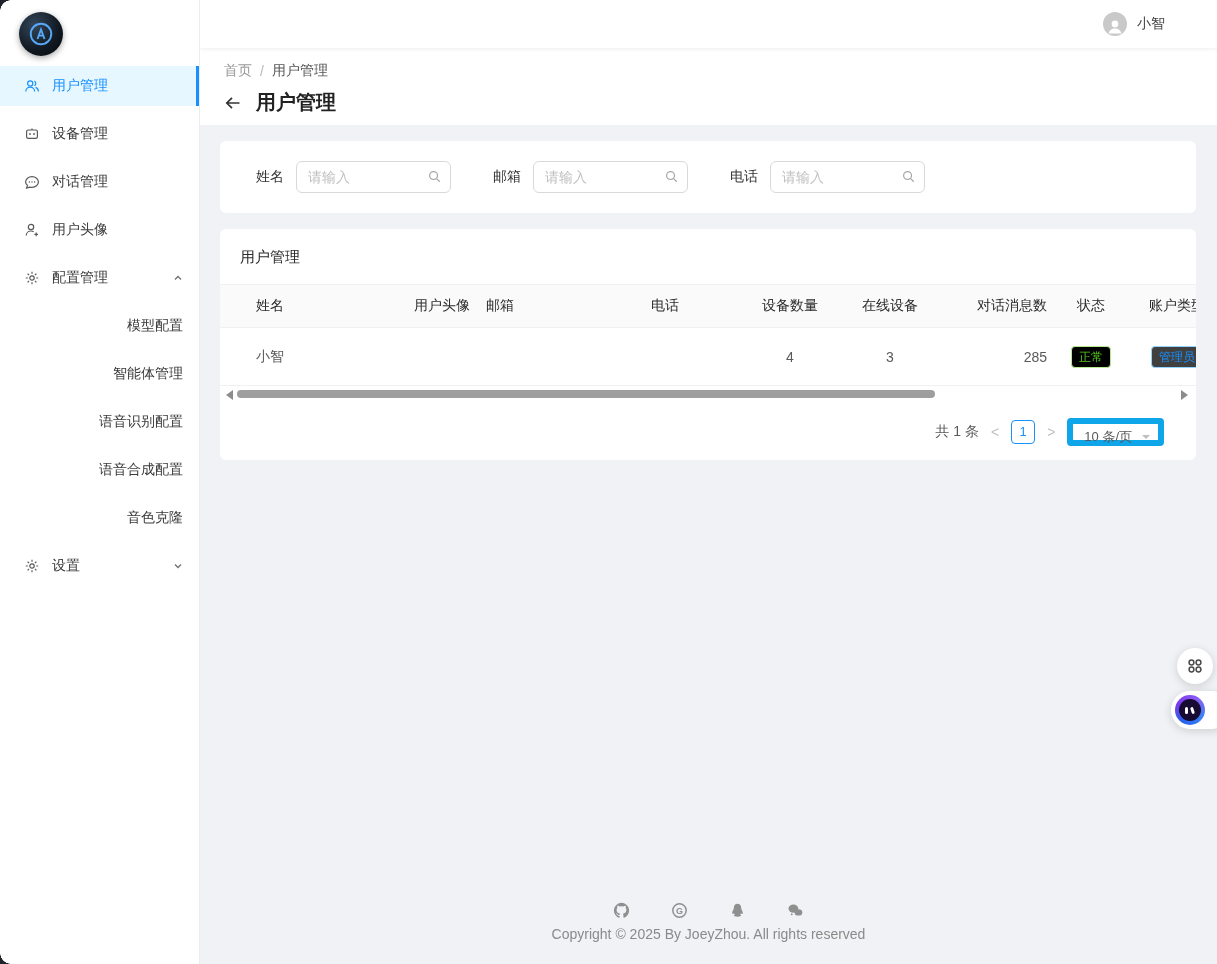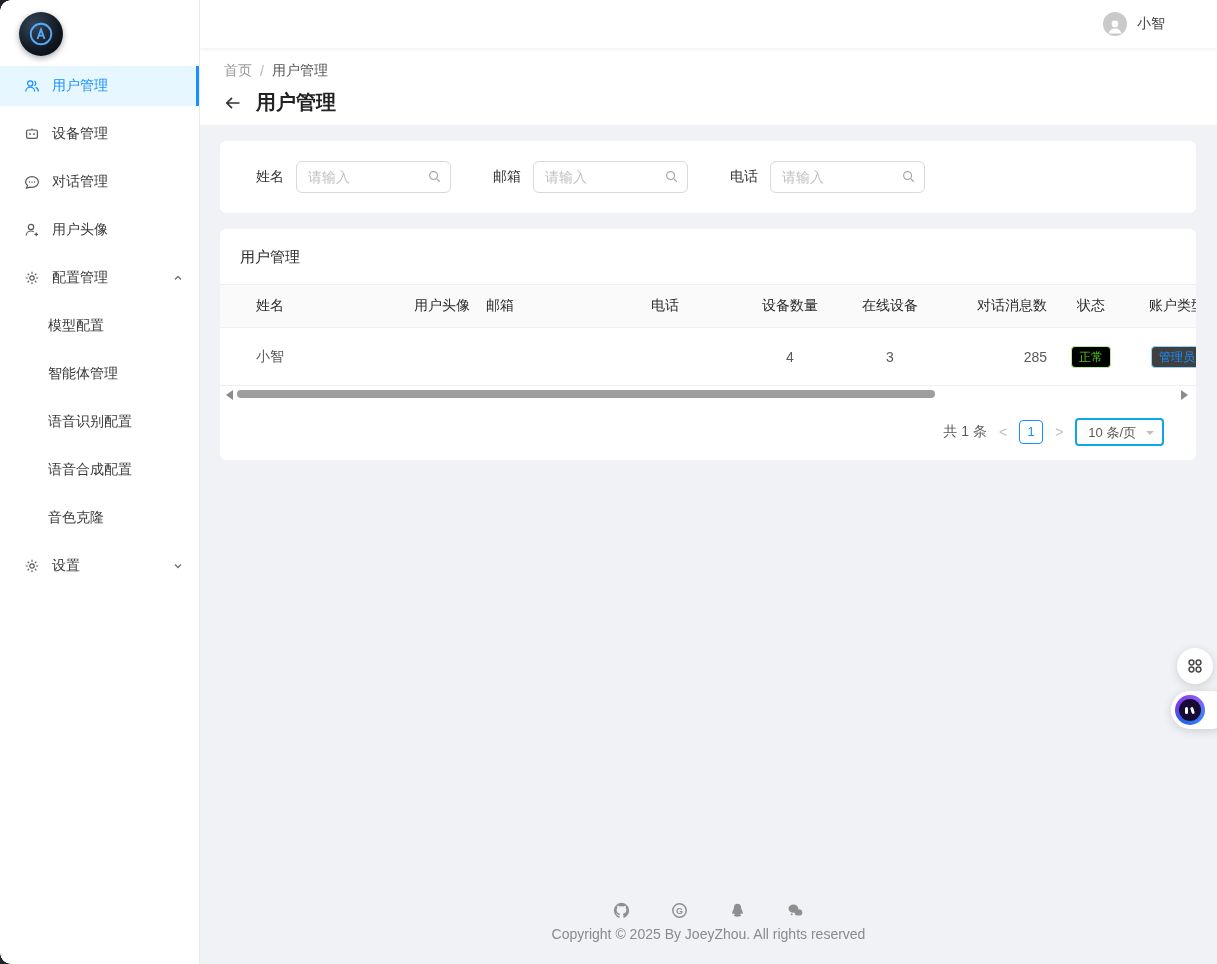--- a/index.html
+++ b/index.html
@@ -11,21 +11,21 @@
   .sidebar { position:absolute; left:0; top:0; width:200px; height:964px; background:#fff; border-right:1px solid #ececec; z-index:20; }
   .logo { width:44px; height:44px; margin:12px 0 10px 19px; border-radius:50%;
           background:radial-gradient(circle at 35% 30%, #33465a 0%, #101820 60%, #05080b 100%);
           display:flex; align-items:center; justify-content:center; box-shadow:0 2px 6px rgba(0,0,0,.35); cursor:pointer; }
   .menu { list-style:none; margin-top:10px; }
   .menu-item { height:40px; margin:8px 0; display:flex; align-items:center; padding:0 16px 0 24px; cursor:pointer; color:#3a3a3a; position:relative; }
   .menu-item .mi-icon { width:16px; height:16px; margin-right:12px; color:#5a5a5a; flex:0 0 16px; }
   .menu-item.active { background:#e6f7ff; color:#1890ff; }
   .menu-item.active .mi-icon { color:#1890ff; }
   .menu-item.active::after { content:""; position:absolute; right:0; top:0; bottom:0; width:3px; background:#1890ff; }
-  .menu-item.sub { padding-left:48px; }
+  .menu-item.sub { padding-left:48px;justify-content:flex-end; }
   .mi-caret { margin-left:auto; color:#707070; }
 
   
   .topbar { position:absolute; left:200px; top:0; right:0; height:48px; background:#fff; z-index:10;
             box-shadow:0 1px 4px rgba(0,21,41,.08); display:flex; align-items:center; justify-content:flex-end; padding-right:52px; }
   .avatar { width:24px; height:24px; border-radius:50%; background:#c9c9c9; overflow:hidden; display:flex; align-items:flex-end; justify-content:center; margin-right:10px; cursor:pointer; }
   .username { color:#444; cursor:pointer; }
 
   
   .pageheader { position:absolute; left:200px; top:48px; right:0; height:77px; background:#fff; padding:14px 0 0 24px; }
@@ -76,21 +76,21 @@
   .hscroll { position:relative; height:14px; margin-top:1px; }
   .hs-arrow { position:absolute; top:3px; width:0; height:0; border-style:solid; cursor:pointer; }
   .hs-left { left:6px; border-width:5px 7px 5px 0; border-color:transparent #8c8c8c transparent transparent; }
   .hs-right { right:8px; border-width:5px 0 5px 7px; border-color:transparent transparent transparent #8c8c8c; }
   .hs-thumb { position:absolute; left:17px; top:3px; width:698px; height:8px; border-radius:4px; background:#9e9e9e; cursor:grab; }
 
   
   .pagination { display:flex; align-items:center; justify-content:flex-end; gap:10px; padding-right:32px; margin-top:17px; color:#595959; }
   .pg-arrow { color:#bfbfbf; font-size:14px; cursor:pointer; padding:0 2px; }
   .pg-page { width:24px; height:24px; line-height:22px; text-align:center; border:1px solid #1890ff; color:#1890ff; border-radius:4px; font-size:13px; cursor:pointer; background:#fff; }
-  .pg-size { position:relative; height:28px; line-height:26px; border:2px solid #0ea5e9; border-radius:4px; padding:0 26px 0 11px; font-size:13px; color:#595959; cursor:pointer; background:#fff; }
+  .pg-size { position:relative; height:28px; line-height:26px; border:6px solid #0ea5e9; border-radius:4px; padding:0 26px 0 11px; font-size:13px; color:#595959; cursor:pointer; background:#fff; }
   .pg-size-caret { position:absolute; right:8px; top:11px; width:0; height:0; border:4px solid transparent; border-top-color:#bfbfbf; }
 
   
   .footer { position:absolute; left:0; right:0; bottom:22px; text-align:center; }
   .f-icons { display:flex; justify-content:center; gap:41px; margin-bottom:7px; }
   .f-icons a { width:17px; height:17px; cursor:pointer; }
   .copyright { font-size:14px; color:#8a8a8a; }
 
   
   .fab-grid { position:absolute; left:1177px; top:648px; width:36px; height:36px; border-radius:50%; background:#fff;

